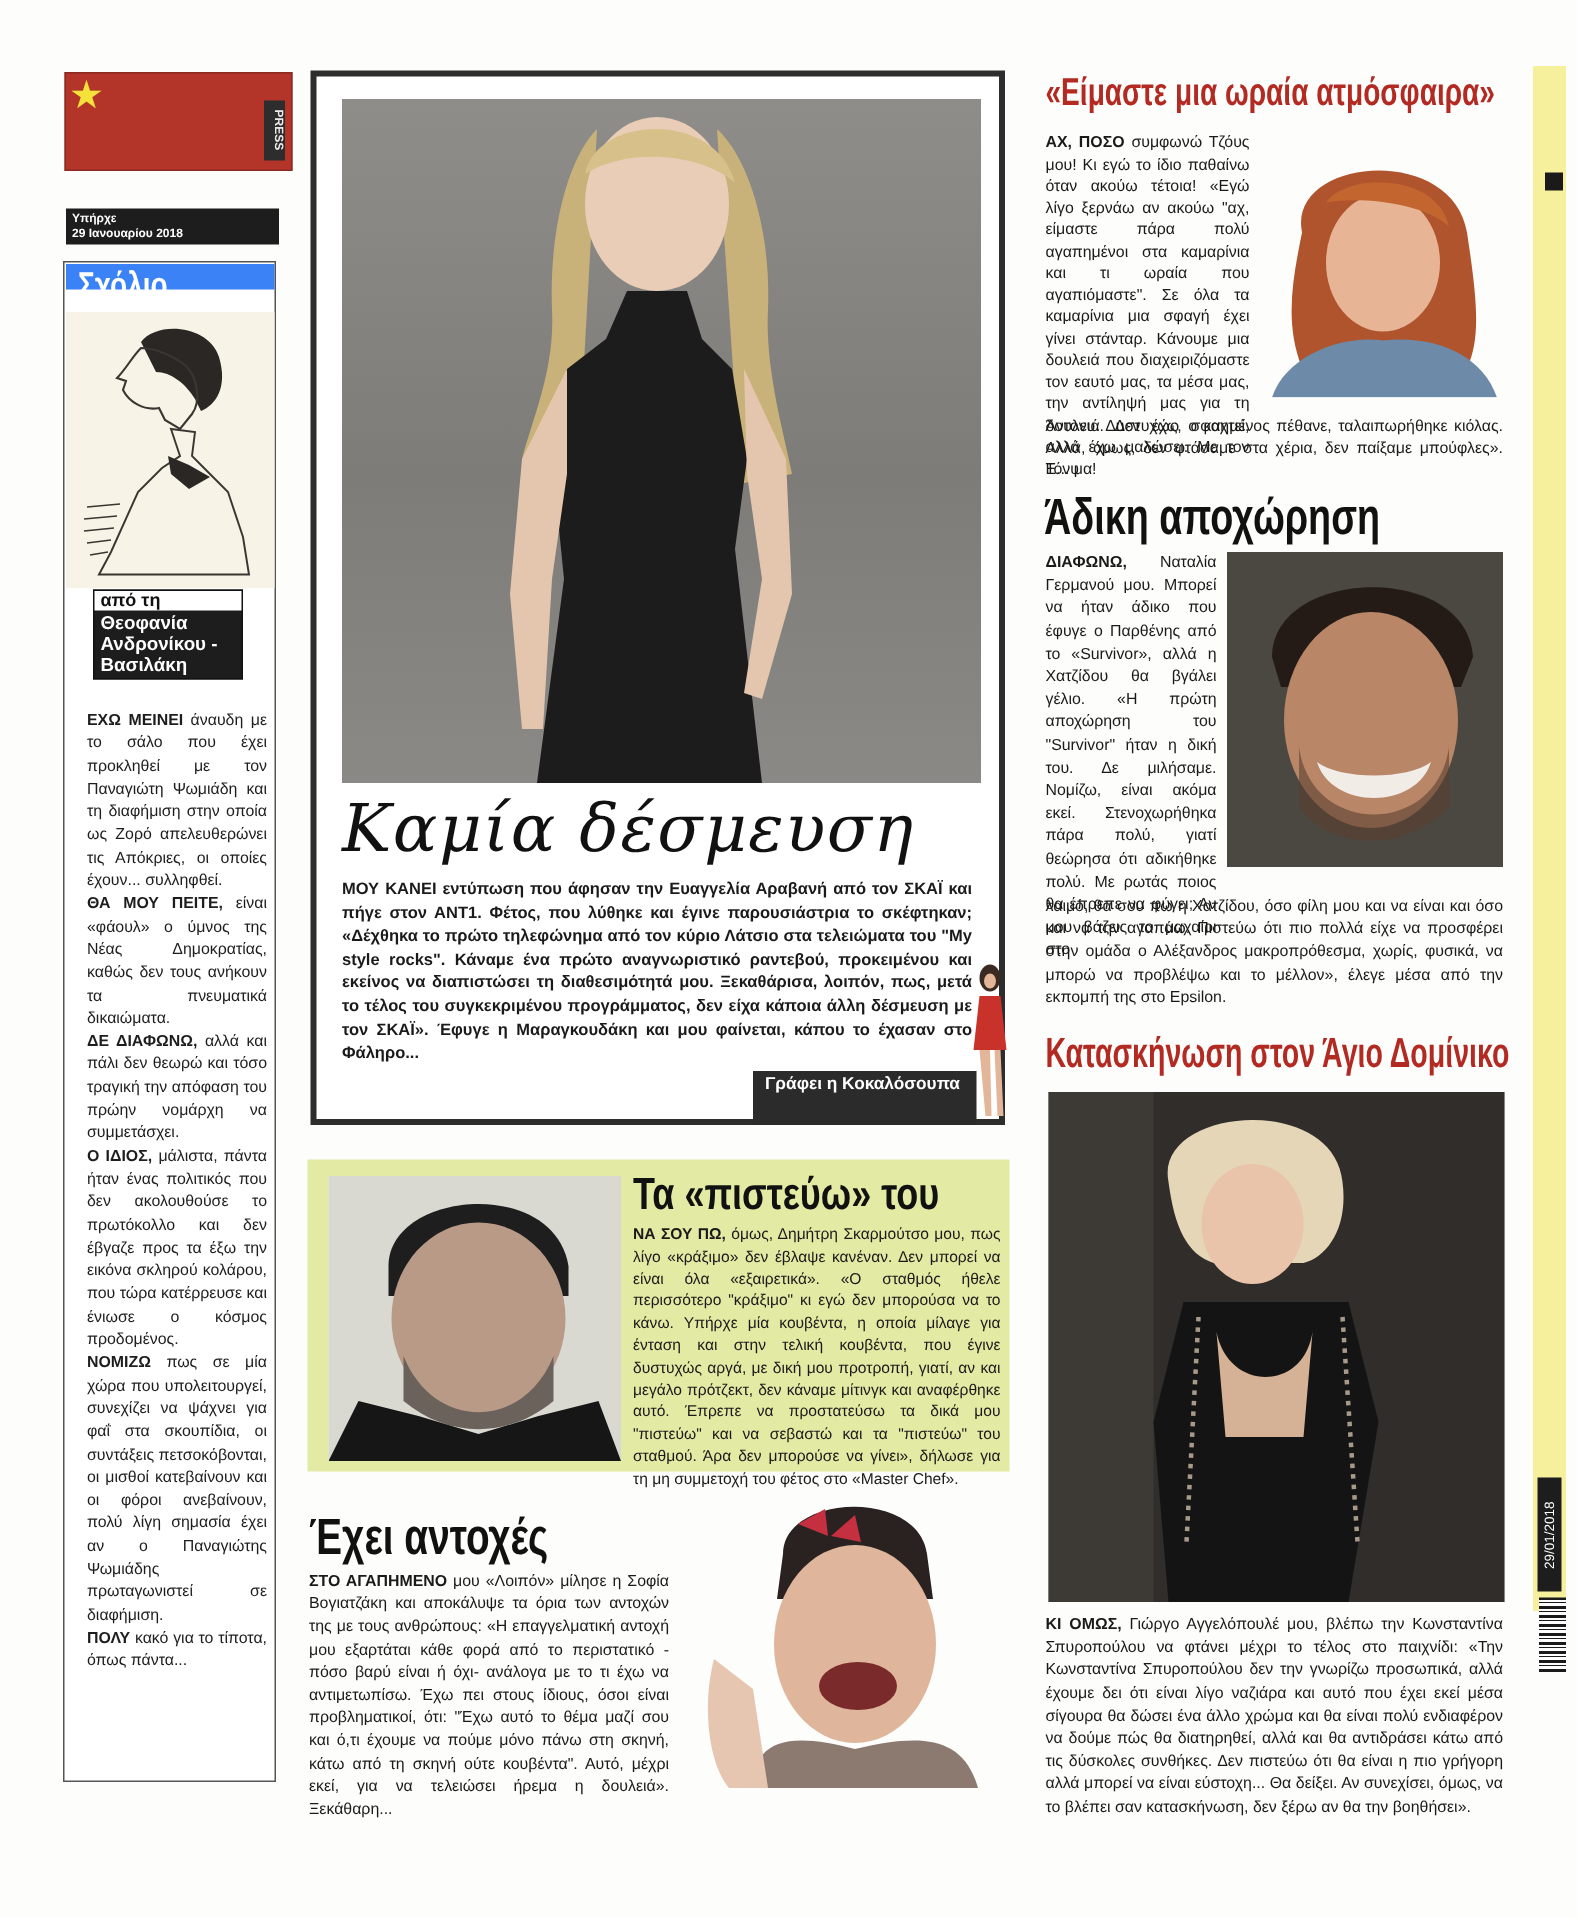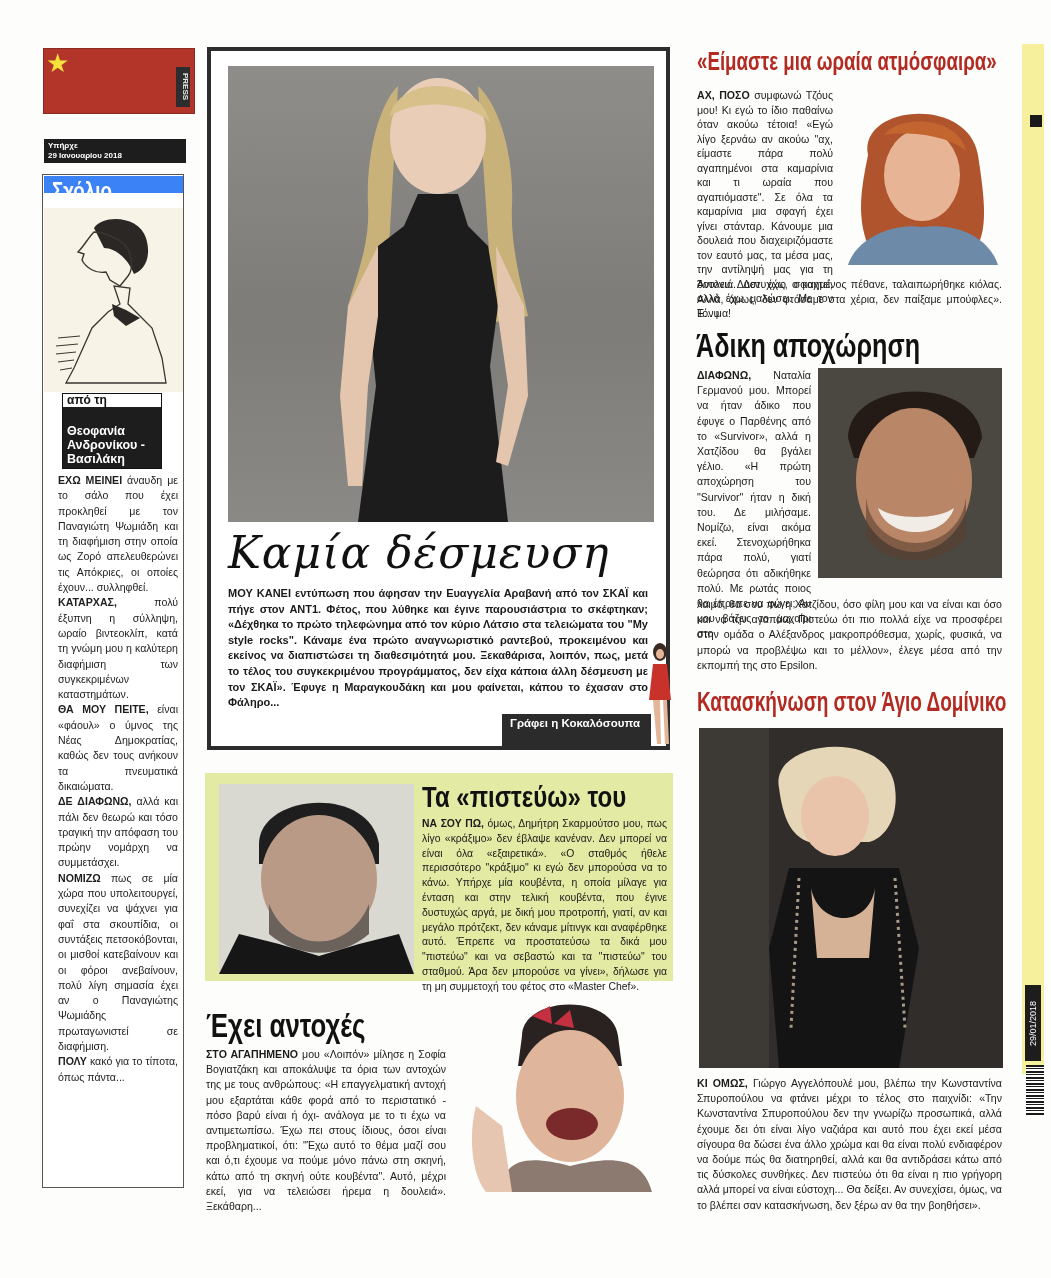--- a/index.html
+++ b/index.html
@@ -15,21 +15,21 @@
   #logo .word { position: absolute; left: 14px; top: 4px; font-family: "DejaVu Sans", sans-serif; font-style: italic; font-weight: bold; font-size: 50px; color: #fff; letter-spacing: -2px; line-height: 1; text-shadow: 2px 2px 0 #6b1c16; }
   #logo .press { position: absolute; right: 4px; top: 18px; width: 14px; height: 40px; background: #2d2d2d; color: #e9e9e9; font-size: 8px; font-weight: bold; writing-mode: vertical-rl; text-align: center; }
   #tagline { left: 46px; top: 132px; font-size: 13px; font-weight: bold; color: #111; letter-spacing: 0.5px; margin-top: 48px; }
   #datebox { left: 44px; top: 139px; width: 142px; height: 24px; background: #1d1d1d; color: #fff; font-size: 8px; font-weight: bold; padding: 2px 4px; line-height: 10px; }
   #comment-panel { left: 42px; top: 174px; width: 142px; height: 1014px; border: 1px solid #555; background: #fff; }
   #comment-head { left: 44px; top: 176px; width: 139px; height: 17px; background: #3b82f6; }
   #comment-head span { position: absolute; left: 8px; top: 1px; font-size: 24px; color: #fff; font-weight: bold; transform: scaleX(0.78); transform-origin: left top; }
   #sketch { left: 44px; top: 208px; width: 139px; height: 184px; background: #f7f3e6; }
   #byline { left: 62px; top: 393px; width: 100px; background: #1d1d1d; color: #fff; border: 1px solid #111; }
   #byline .top { background: #fff; color: #111; font-size: 12px; font-weight: bold; padding: 0 4px; line-height: 13px; }
-  #byline .name { font-size: 12.5px; font-weight: bold; padding: 1px 4px 2px; line-height: 14px; margin-top: 16px; }
+  #byline .name { font-size: 12.5px; font-weight: bold; padding: 1px 4px 2px; line-height: 14px; }
   #comment-body { left: 58px; top: 473px; width: 120px; font-size: 10.6px; line-height: 15.3px; text-align: justify; color: #1d1d1d; }
   #comment-body p b { font-weight: bold; }
 
   
   #feature { left: 207px; top: 47px; width: 463px; height: 703px; border: 4px solid #2d2d2d; background: #fff; }
   #feature-photo { left: 228px; top: 66px; width: 426px; height: 456px; background: linear-gradient(180deg,#8e8d8a 0%,#7d7c79 55%,#8a8986 100%); overflow: hidden; }
   #feature-title { left: 228px; top: 527px; font-family: "DejaVu Serif", serif; font-style: italic; font-size: 44px; color: #111; letter-spacing: 1px; }
   #feature-body { left: 228px; top: 586px; width: 420px; font-size: 11px; line-height: 15.6px; font-weight: bold; color: #1a1a1a; text-align: justify; }
   #feature-credit { left: 502px; top: 714px; width: 149px; height: 36px; background: #2b2b2b; color: #fff; font-size: 11.5px; font-weight: bold; padding: 3px 8px; }
   #mini-figure { left: 645px; top: 640px; width: 30px; height: 110px; }
@@ -91,23 +91,23 @@
     <path d="M68 96 L82 102 L96 110 L82 118 L70 108 Z" fill="#2a2724"></path>
     <path d="M14 130 L36 128 M12 138 L34 136 M12 146 L32 144 M14 154 L30 152 M16 162 L28 160" stroke="#3a3632" stroke-width="1"></path>
   </svg>
 </div>
 <div id="byline" class="abs">
   <div class="top">από τη</div>
   <div class="name">Θεοφανία Ανδρονίκου - Βασιλάκη</div>
 </div>
 <div id="comment-body" class="abs">
   <p><b>ΕΧΩ ΜΕΙΝΕΙ</b><span> άναυδη με το σάλο που έχει προκληθεί με τον Παναγιώτη Ψωμιάδη και τη διαφήμιση στην οποία ως Ζορό απελευθερώνει τις Απόκριες, οι οποίες έχουν... συλληφθεί.</span></p>
-  <p><b>ΚΑΤΑΡΧΑΣ,</b><span> πολύ έξυπνη η σύλληψη, ωραίο βιντεοκλίπ, κατά τη γνώμη μου η καλύτερη διαφήμιση των συγκεκριμένων καταστημάτων.</span></p>
   <p><b>ΘΑ ΜΟΥ ΠΕΙΤΕ,</b><span> είναι «φάουλ» ο ύμνος της Νέας Δημοκρατίας, καθώς δεν τους ανήκουν τα πνευματικά δικαιώματα.</span></p>
   <p><b>ΔΕ ΔΙΑΦΩΝΩ,</b><span> αλλά και πάλι δεν θεωρώ και τόσο τραγική την απόφαση του πρώην νομάρχη να συμμετάσχει.</span></p>
+  <p><b>Ο ΙΔΙΟΣ,</b><span> μάλιστα, πάντα ήταν ένας πολιτικός που δεν ακολουθούσε το πρωτόκολλο και δεν έβγαζε προς τα έξω την εικόνα σκληρού κολάρου, που τώρα κατέρρευσε και ένιωσε ο κόσμος προδομένος.</span></p>
   <p><b>ΝΟΜΙΖΩ</b><span> πως σε μία χώρα που υπολειτουργεί, συνεχίζει να ψάχνει για φαΐ στα σκουπίδια, οι συντάξεις πετσοκόβονται, οι μισθοί κατεβαίνουν και οι φόροι ανεβαίνουν, πολύ λίγη σημασία έχει αν ο Παναγιώτης Ψωμιάδης πρωταγωνιστεί σε διαφήμιση.</span></p>
   <p><b>ΠΟΛΥ</b><span> κακό για το τίποτα, όπως πάντα...</span></p>
 </div>
 
 <div id="feature" class="abs"></div>
 <div id="feature-photo" class="abs">
   <svg width="426" height="456" viewBox="0 0 426 456">
     <path d="M170 20 C150 40, 138 90, 140 140 C142 180, 128 210, 120 240 L150 250 L160 200 Z" fill="#c9b27a"></path>
     <path d="M250 20 C272 40, 286 90, 284 140 C282 180, 294 220, 300 250 L268 256 L262 200 Z" fill="#c9b27a"></path>
     <ellipse cx="210" cy="70" rx="48" ry="58" fill="#e9cdb6"></ellipse>

